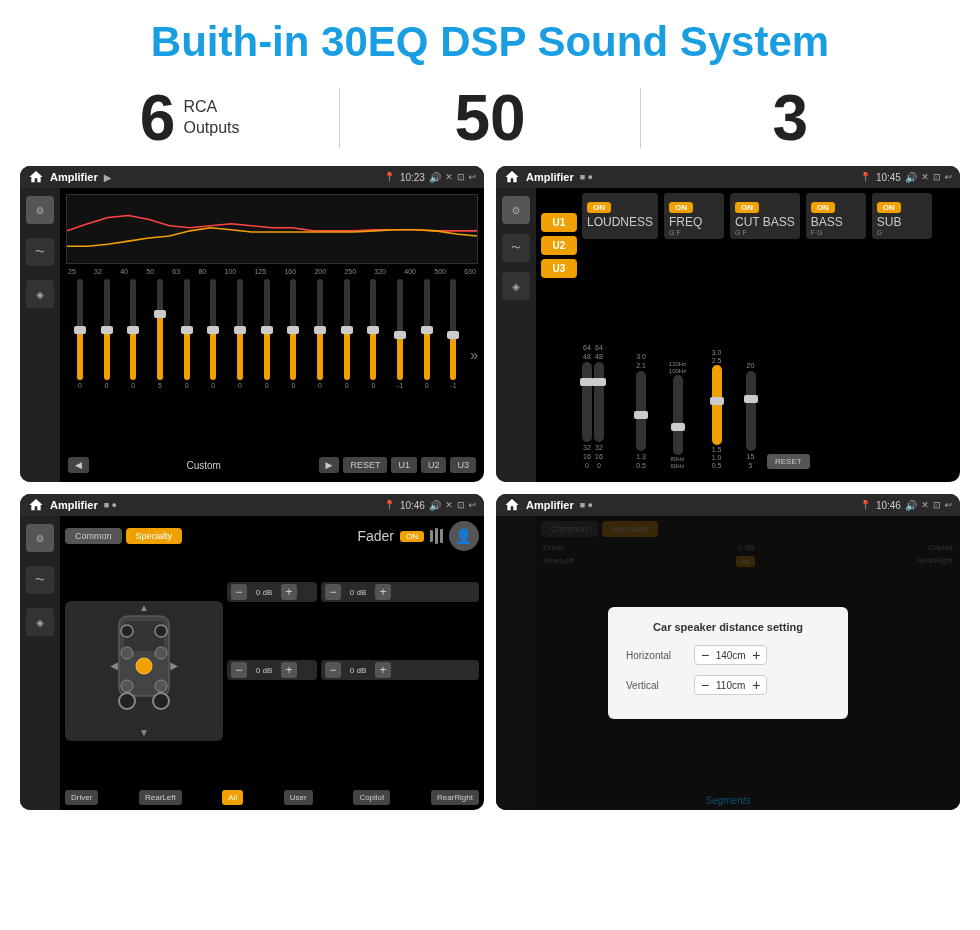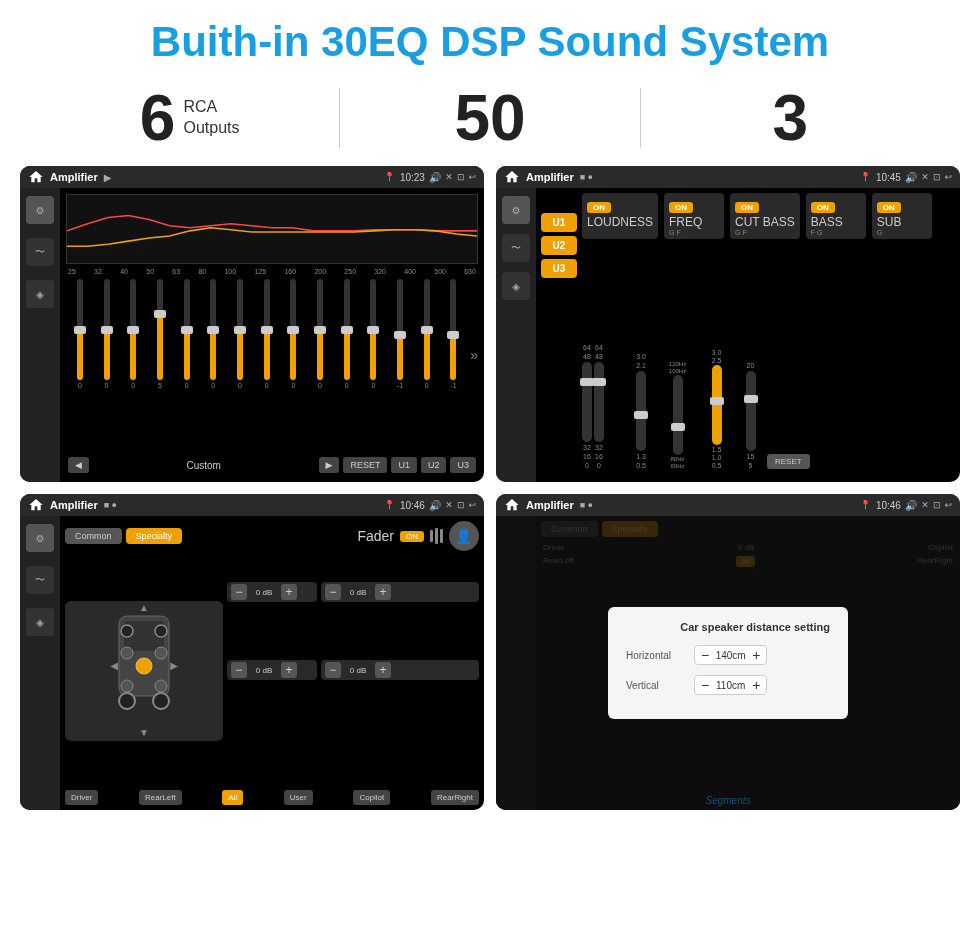--- a/index.html
+++ b/index.html
@@ -459,21 +459,21 @@
       background: #f5f5f5;
       border-radius: 6px;
       padding: 14px 18px;
       min-width: 240px;
     }
     .dialog-title {
       font-size: 11px;
       font-weight: bold;
       color: #333;
       margin-bottom: 12px;
-      text-align: right;
+      text-align: center;
     }
     .dialog-row {
       display: flex;
       align-items: center;
       gap: 8px;
       margin-bottom: 10px;
     }
     .dialog-label {
       font-size: 10px;
       color: #555;

